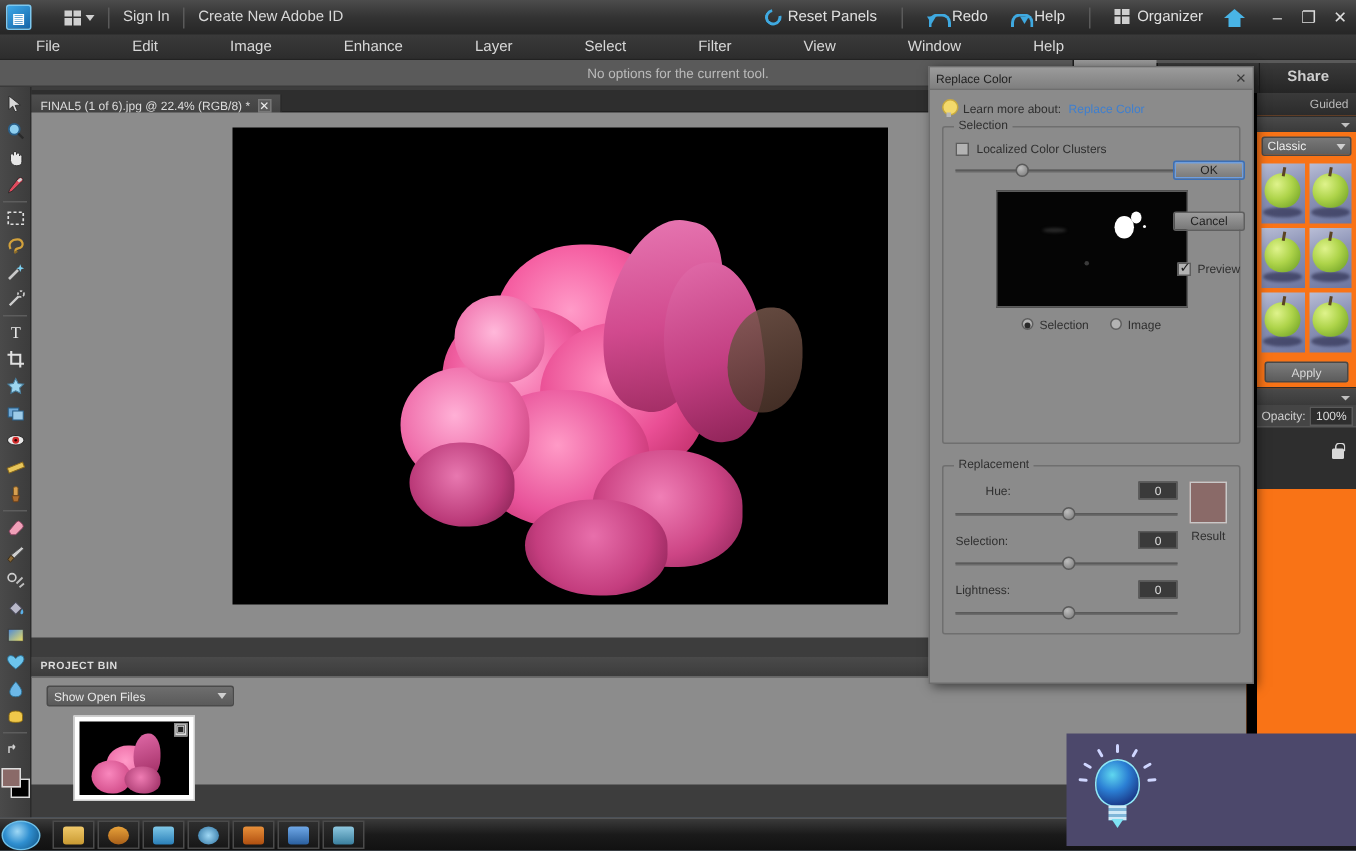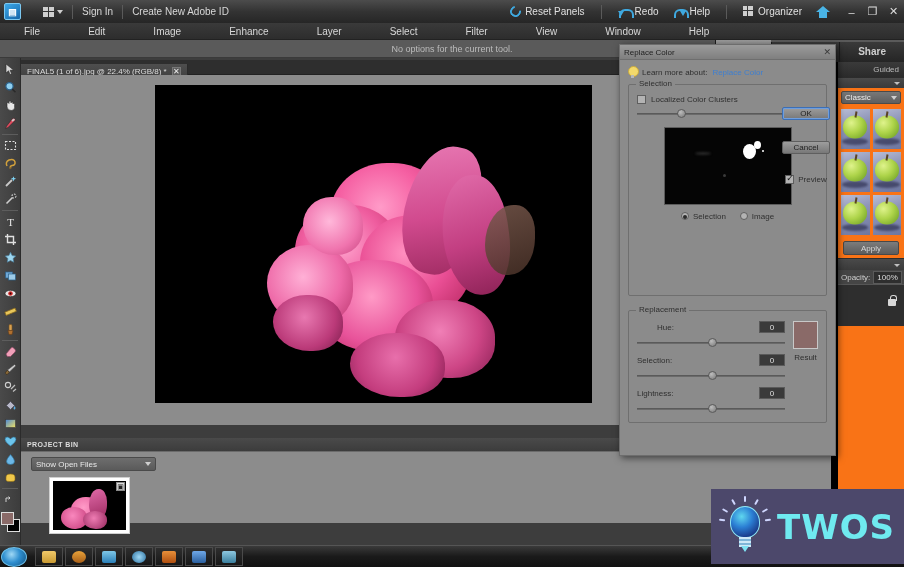--- a/index.html
+++ b/index.html
@@ -919,21 +919,20 @@
       <div class="wm-ray" style="left:23px;top:-2px;transform:rotate(30deg);"></div>
       <div class="wm-ray" style="left:23px;top:-2px;transform:rotate(-30deg);"></div>
       <div class="wm-ray" style="left:23px;top:-2px;transform:rotate(60deg);"></div>
       <div class="wm-ray" style="left:23px;top:-2px;transform:rotate(-60deg);"></div>
       <div class="wm-ray" style="left:23px;top:-2px;transform:rotate(85deg);"></div>
       <div class="wm-ray" style="left:23px;top:-2px;transform:rotate(-85deg);"></div>
       <div class="wm-bulb-glass"></div>
       <div class="wm-bulb-base"></div>
       <div class="wm-bulb-tip"></div>
     </div>
-    <div class="wm-text">TWOS</div>
   </div>
 
   <div class="taskbar">
     <div class="start-orb"></div>
     <div class="tb-sep"></div>
     <div class="tb-icon">
         <span class="tb-glyph" style="background:linear-gradient(180deg,#f0c96a,#c99a32);"></span>
       </div>
     <div class="tb-icon">
         <span class="tb-glyph" style="background:linear-gradient(180deg,#e8a23a,#a85f18);border-radius:50%;"></span>

